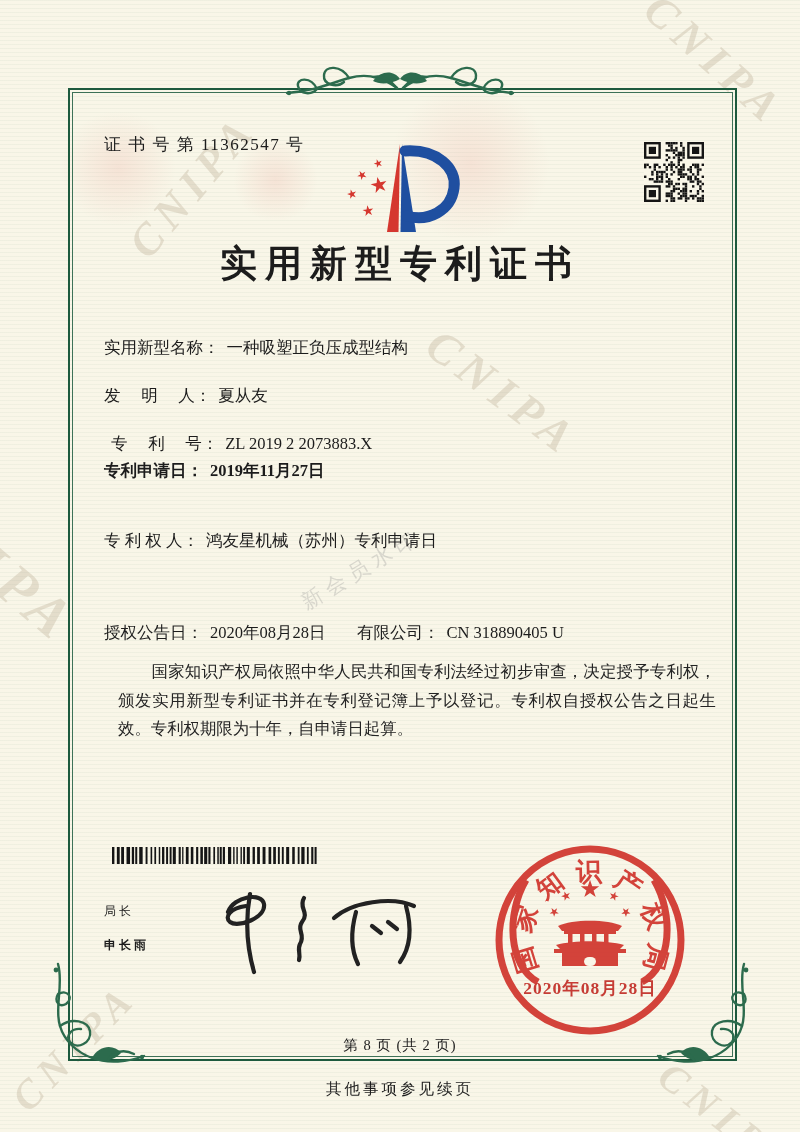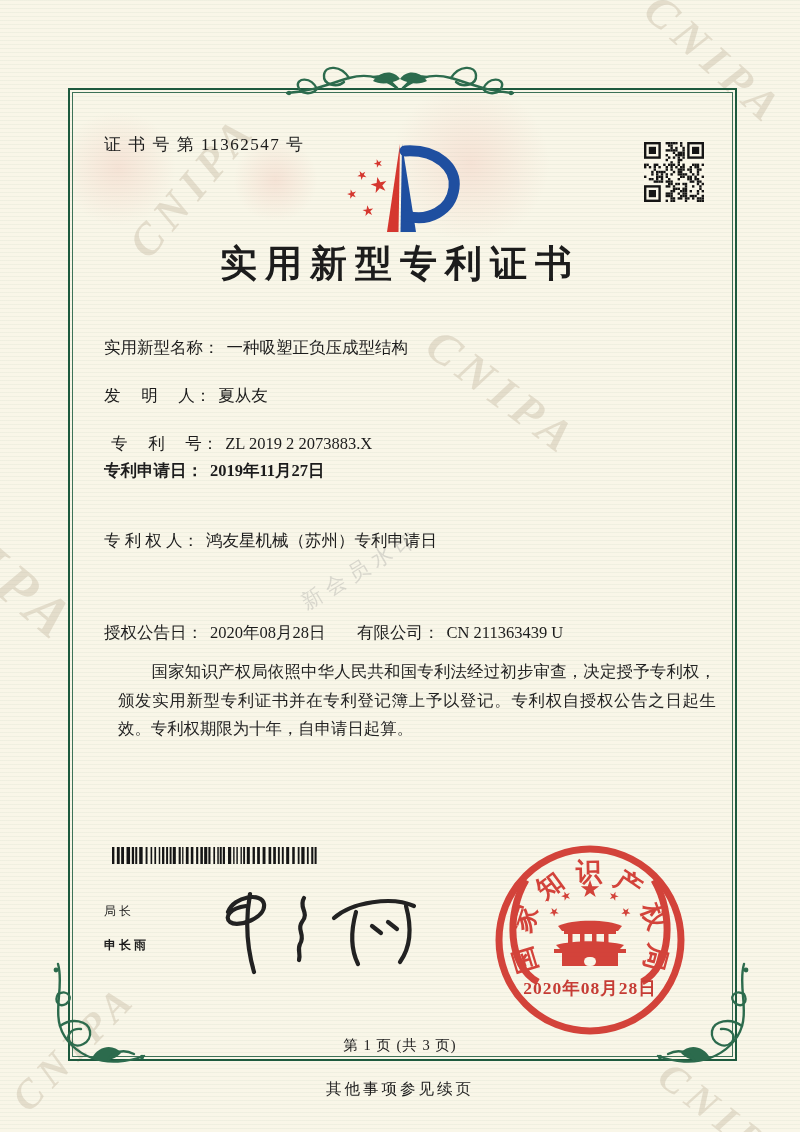--- a/index.html
+++ b/index.html
@@ -322,21 +322,21 @@
   <div class="abs field-row" style="top:460px;font-weight:bold;">
     <span class="f-label">专利申请日：</span><span class="f-value">2019年11月27日</span>
   </div>
   <div class="abs field-row" style="top:530px;">
     <span class="f-label">专 利 权 人：</span><span class="f-value">鸿友星机械（苏州）专利申请日</span>
   </div>
 
   <div class="abs field-row" style="top:622px;text-align:right;">
     <span>授权公告日：</span><span class="f-value">2020年08月28日</span>
     <span class="grant-second">
-      <span>有限公司：</span><span class="f-value">CN 211363439 U</span>
+      <span>有限公司：</span><span class="f-value">CN 318890405 U</span>
     </span>
   </div>
 
   <div class="abs body-text">
     <p>国家知识产权局依照中华人民共和国专利法经过初步审查，决定授予专利权，颁发实用新型专利证书并在专利登记簿上予以登记。专利权自授权公告之日起生效。专利权期限为十年，自申请日起算。</p>
   </div>
 
   <svg class="abs" style="left:112px;top:847px;" width="206" height="17" viewBox="0 0 206 17">
     <g id="barcode-bars" fill="#151515">
         <rect x="0" y="0" width="2.3936802059412" height="17"></rect>
@@ -433,16 +433,16 @@
       <path d="M64,103 C82,98 114,98 132,103 L128,107 L68,107 Z"></path>
       <rect x="62" y="107" width="72" height="4"></rect>
       <rect x="70" y="111" width="56" height="13"></rect>
       <rect x="92" y="115" width="12" height="9" rx="5" fill="#f9f6e8"></rect>
       <path d="M34,38 C14,72 16,124 46,140" fill="none" stroke="#d0342c" stroke-width="7"></path>
       <path d="M162,38 C182,72 180,124 150,140" fill="none" stroke="#d0342c" stroke-width="7"></path>
     </g>
     <text x="98" y="152" text-anchor="middle" fill="#c22d26" font-size="17.5" font-weight="bold" letter-spacing="1" font-family="'Liberation Serif','DejaVu Serif',serif">2020年08月28日</text>
   </svg>
 
-  <div class="abs page-num">第 1 页 (共 3 页)</div>
+  <div class="abs page-num">第 8 页 (共 2 页)</div>
   <div class="abs continuation">其他事项参见续页</div>
 
 </div>
 
 </body></html>

